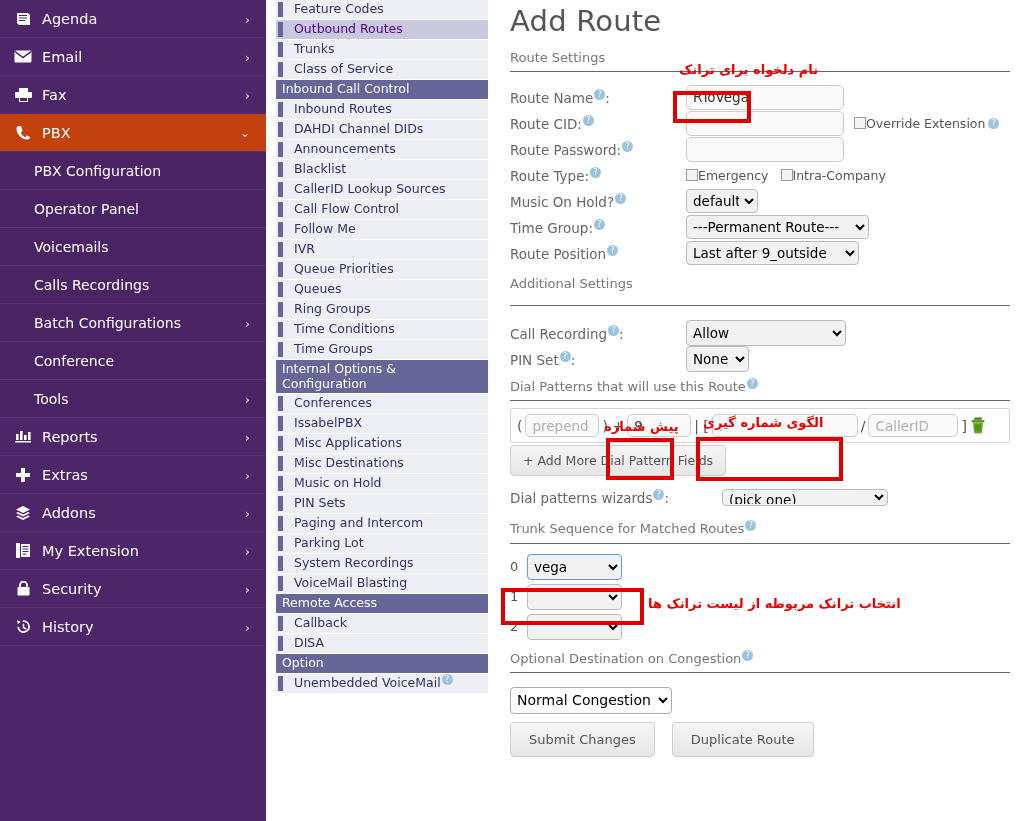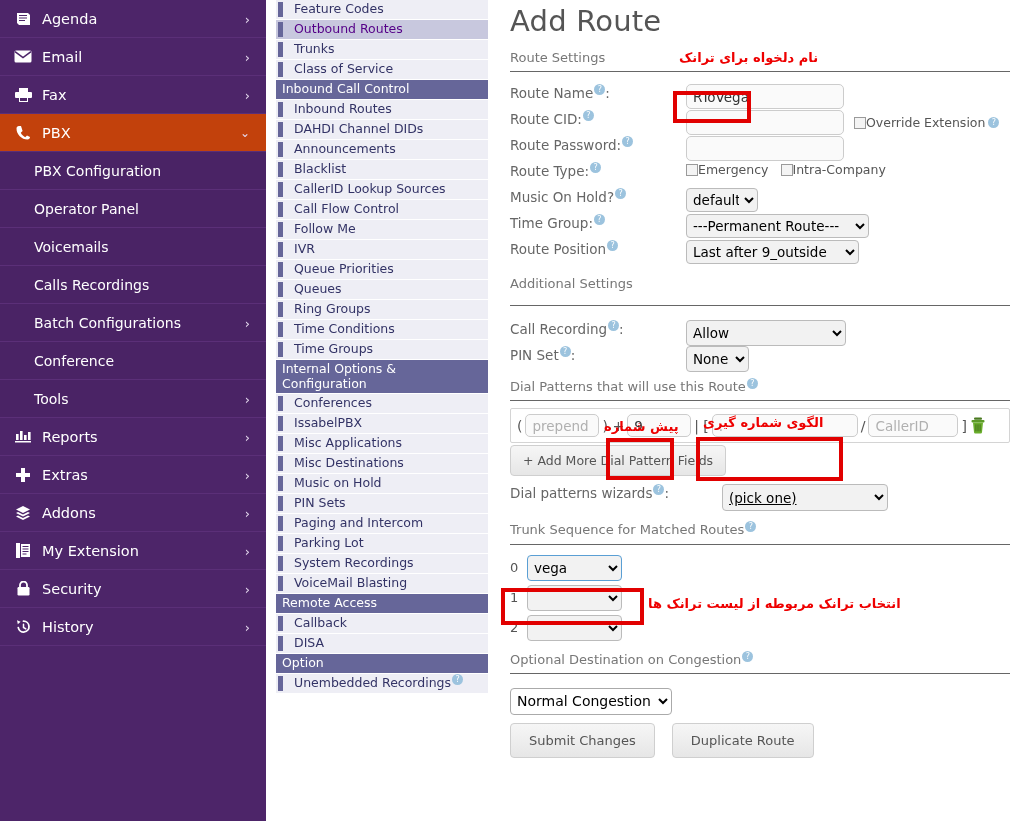--- a/index.html
+++ b/index.html
@@ -131,21 +131,21 @@
     font-size: 13px;
     margin: 12px 0 6px 0;
   }
   .hr {
     border-top: 1px solid #666666;
     height: 0;
     margin: 6px 0 12px 0;
   }
   .frow {
     display: flex;
-    align-items: flex-start;
+    align-items: center;
     min-height: 26px;
   }
   .flabel {
     width: 176px;
     flex: 0 0 176px;
     color: #666666;
     font-size: 13.5px;
     white-space: nowrap;
   }
   .fctl { flex: 1 1 auto; display: flex; align-items: center; }
@@ -408,21 +408,21 @@
       <div class="m-item"><span>Music on Hold</span></div>
       <div class="m-item"><span>PIN Sets</span></div>
       <div class="m-item"><span>Paging and Intercom</span></div>
       <div class="m-item"><span>Parking Lot</span></div>
       <div class="m-item"><span>System Recordings</span></div>
       <div class="m-item"><span>VoiceMail Blasting</span></div>
       <div class="m-head"><span>Remote Access</span></div>
       <div class="m-item"><span>Callback</span></div>
       <div class="m-item"><span>DISA</span></div>
       <div class="m-head"><span>Option</span></div>
-      <div class="m-item"><span>Unembedded Recordings</span><span class="helpdot">?</span></div>
+      <div class="m-item"><span>Unembedded VoiceMail</span><span class="helpdot">?</span></div>
     </div>
   </div>
 
   <div id="main">
 
     <h1 id="pagetitle">Add Route</h1>
 
     <div class="sec-label">Route Settings</div>
     <div class="hr"></div>
 
@@ -559,21 +559,21 @@
 
     <div style="margin-top:2px;">
       <button class="btn-grey">+ Add More Dial Pattern Fields</button>
     </div>
 
     <div class="frow" style="margin-top:8px;gap:36px;">
       <div class="flabel" style="width:176px;flex:0 0 176px;">
         <span>Dial patterns wizards</span><span class="helpdot">?</span><span>:</span>
       </div>
       <div class="fctl">
-        <select class="sel" style="width:166px;height:27px;text-decoration:underline;">
+        <select class="sel" style="width:166px;height:17px;">
           <option>(pick one)</option>
         </select>
       </div>
     </div>
 
     <div class="sec-label" style="margin-top:10px;margin-bottom:4px;">
       <span>Trunk Sequence for Matched Routes</span><span class="helpdot">?</span>
     </div>
     <div class="hr" style="margin:6px 0 10px 0;"></div>
 
@@ -606,21 +606,21 @@
         <option>Normal Congestion</option>
       </select>
     </div>
 
     <div style="display:flex;gap:17px;">
       <button class="btn-grey" style="padding:9px 18px;font-size:13px;">Submit Changes</button>
       <button class="btn-grey" style="padding:9px 18px;font-size:13px;">Duplicate Route</button>
     </div>
 
     <div class="redbox" style="left:173px;top:91px;width:78px;height:32px;"></div>
-    <div class="fa-note" style="left:179px;top:50px;">نام دلخواه برای ترانک</div>
+    <div class="fa-note" style="left:179px;top:62px;">نام دلخواه برای ترانک</div>
 
     <div class="redbox" style="left:106px;top:438px;width:68px;height:42px;"></div>
     <div class="fa-note" style="left:104px;top:419px;">پیش شماره</div>
 
     <div class="redbox" style="left:196px;top:437px;width:147px;height:44px;"></div>
     <div class="fa-note" style="left:203px;top:415px;">الگوی شماره گیری</div>
 
     <div class="redbox" style="left:1px;top:588px;width:143px;height:37px;"></div>
     <div class="fa-note" style="left:148px;top:596px;">انتخاب ترانک مربوطه از لیست ترانک ها</div>
   </div>

